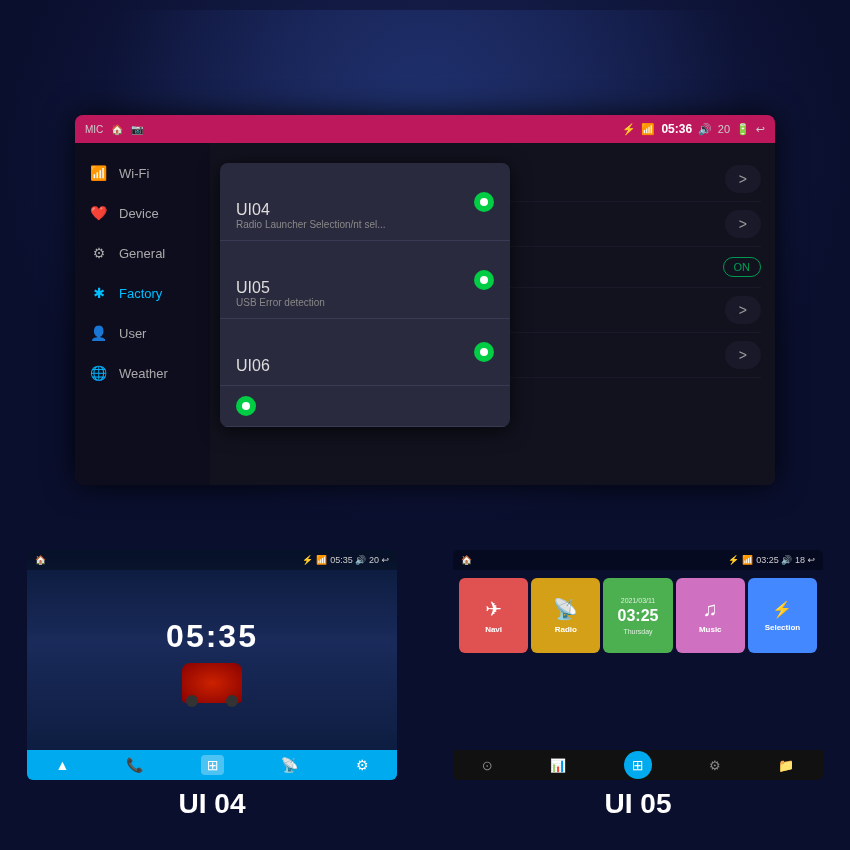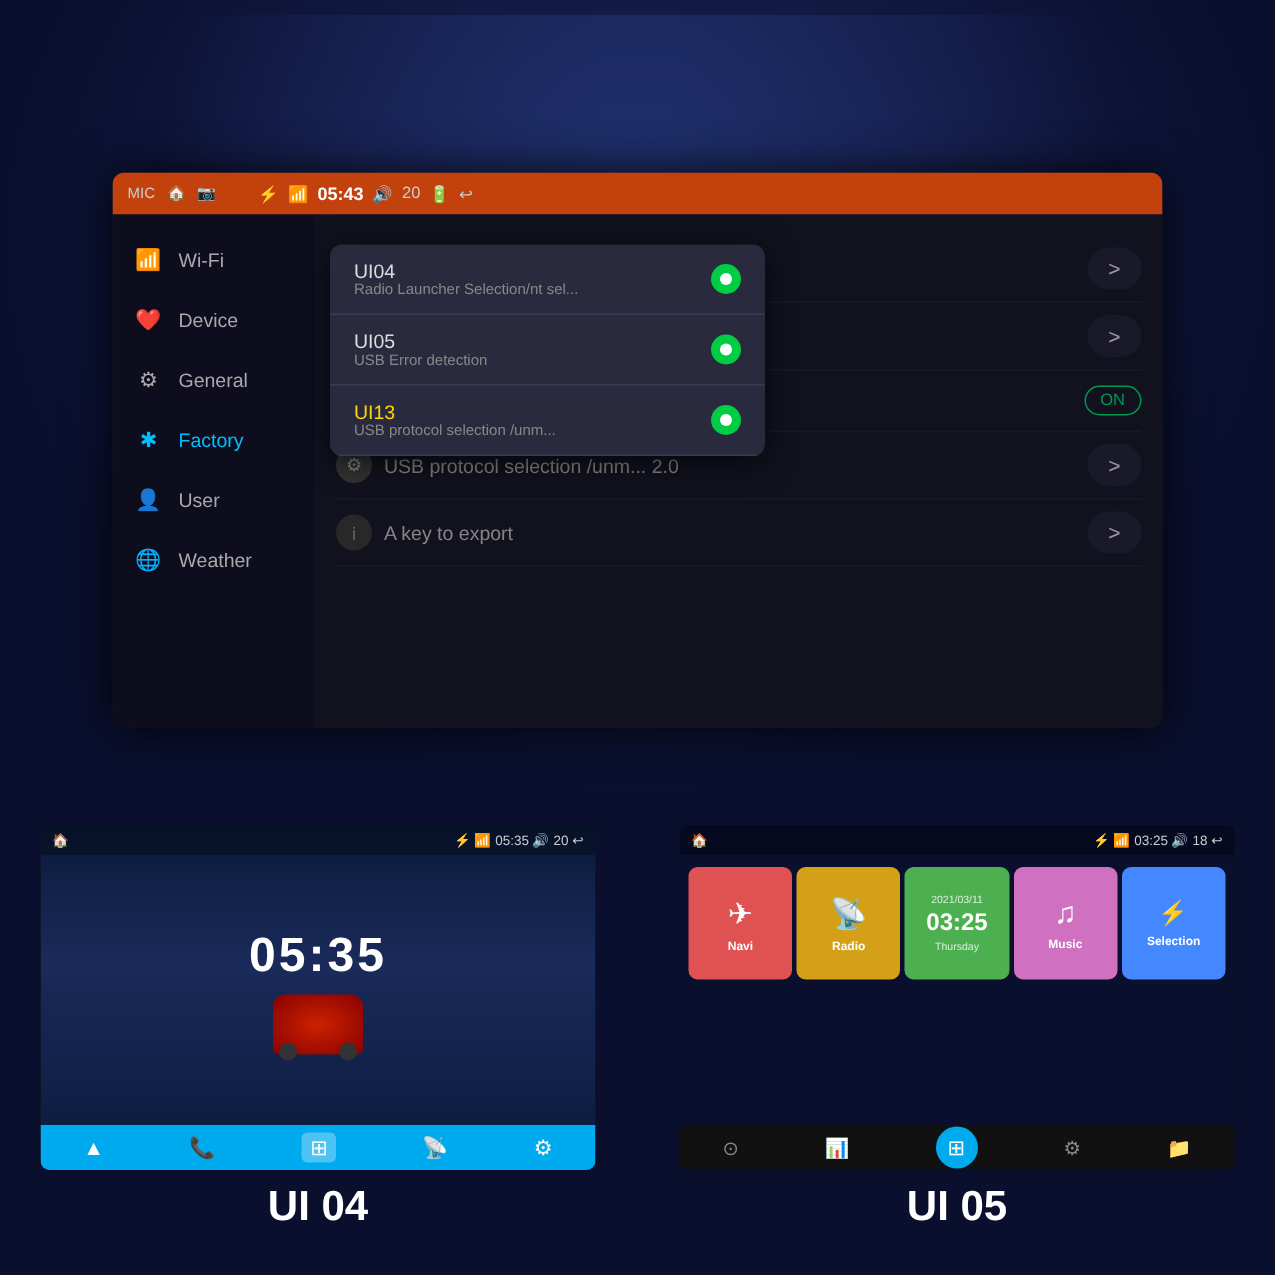--- a/index.html
+++ b/index.html
@@ -36,24 +36,25 @@
       height: 370px;
       background: #1a1a2e;
       border-radius: 8px;
       overflow: hidden;
       z-index: 2;
       box-shadow: 0 0 30px rgba(0,0,0,0.8);
     }
 
     
     .status-bar {
-      background: #c2410c;
+      background: #be185d;
       height: 28px;
       display: flex;
       align-items: center;
+      justify-content: space-between;
       padding: 0 10px;
       font-size: 11px;
       color: #ccc;
       gap: 28px;
     }
     .status-left { display: flex; align-items: center; gap: 8px; font-size: 10px; }
     .status-right { display: flex; align-items: center; gap: 6px; font-size: 11px; }
     .status-time { font-weight: bold; font-size: 12px; color: #fff; }
 
     
@@ -195,21 +196,21 @@
       border-bottom: 1px solid #4a4a66;
     }
     .dialog-option {
       display: flex;
       align-items: center;
       justify-content: space-between;
       padding: 10px 16px;
       border-bottom: 1px solid #3a3a55;
       cursor: pointer;
     }
-    .dialog-option-label { font-size: 13px; color: #ddd; }
+    .dialog-option-label { font-size: 16px; color: #ddd; margin-top: 28px; }
     .dialog-option-label.active { color: #ffd700; }
     .dialog-option-sublabel { font-size: 10px; color: #888; }
     .radio-dot {
       width: 20px;
       height: 20px;
       border-radius: 50%;
       background: #00cc44;
       display: flex;
       align-items: center;
       justify-content: center;
@@ -476,21 +477,21 @@
 
   <div class="status-bar">
     <div class="status-left">
       <span>MIC</span>
       <span>🏠</span>
       <span>📷</span>
     </div>
     <div class="status-right">
       <span>⚡</span>
       <span>📶</span>
-      <span class="status-time">05:43</span>
+      <span class="status-time">05:36</span>
       <span>🔊</span>
       <span>20</span>
       <span>🔋</span>
       <span>↩</span>
     </div>
   </div>
 
   <div class="rst-btn">RST</div>
 
   <div class="sidebar">
@@ -573,26 +574,30 @@
       <div class="dialog-option">
         <div>
           <div class="dialog-option-label">UI05</div>
           <div class="dialog-option-sublabel">USB Error detection</div>
         </div>
         <div class="radio-dot">
             <div class="radio-dot-inner"></div>
           </div>
       </div>
 
-
       <div class="dialog-option">
         <div>
-          <div class="dialog-option-label active">UI13</div>
-          <div class="dialog-option-sublabel">USB protocol selection /unm...</div>
-        </div>
+          <div class="dialog-option-label">UI06</div>
+        </div>
+        <div class="radio-dot">
+            <div class="radio-dot-inner"></div>
+          </div>
+      </div>
+
+      <div class="dialog-option">
         <div class="radio-dot">
             <div class="radio-dot-inner"></div>
           </div>
       </div>
     </div>
   </div>
 
 </div>
 
 <div class="bottom-panels">

